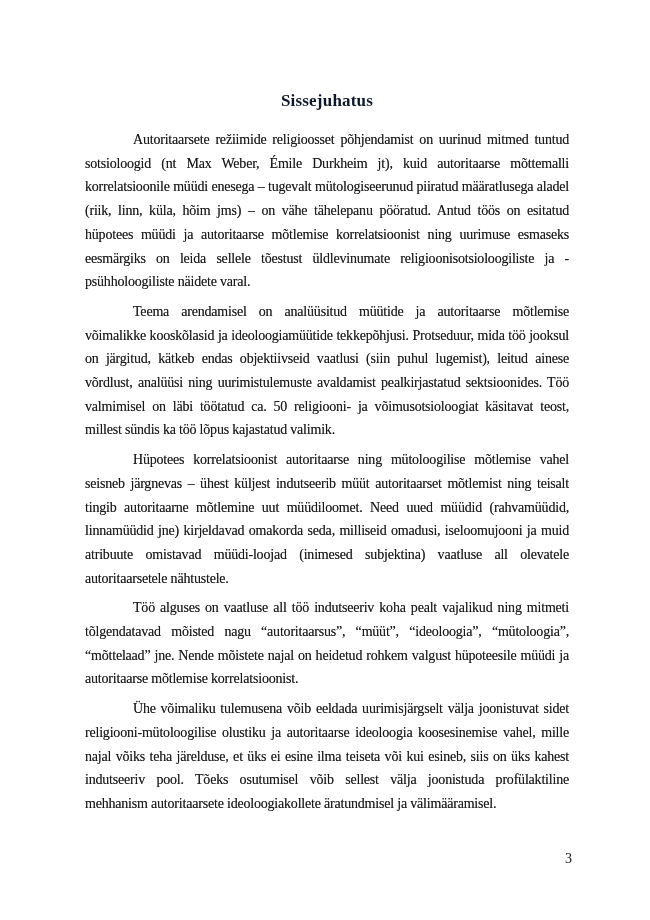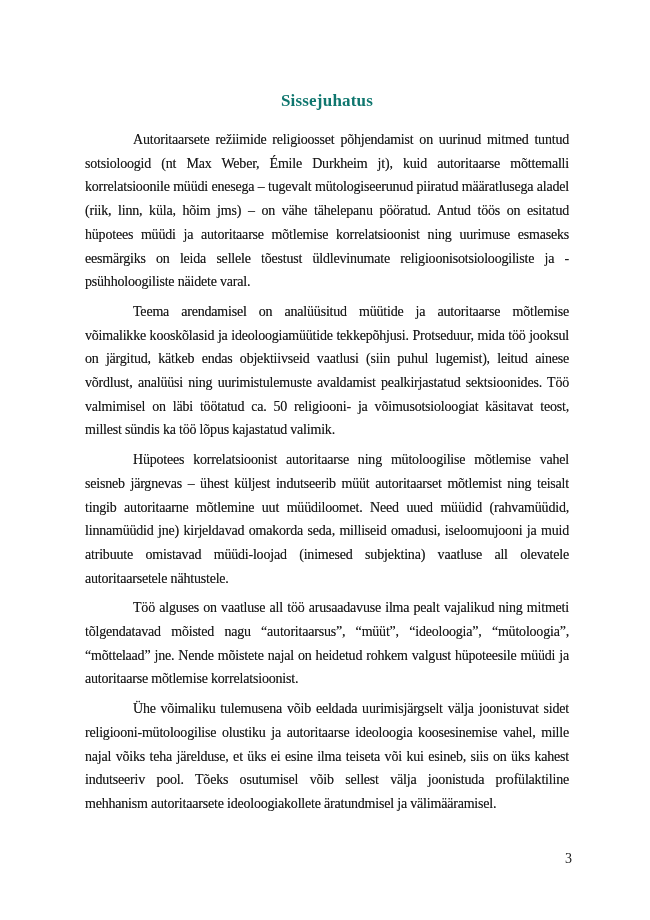--- a/index.html
+++ b/index.html
@@ -23,21 +23,21 @@
   .heading {
     position: absolute;
     top: 91px;
     left: 85px;
     width: 484px;
     margin: 0;
     text-align: center;
     font-size: 17px;
     font-weight: bold;
     letter-spacing: 0.2px;
-    color: #0f766e;
+    color: #0f172a;
   }
   .text-block {
     position: absolute;
     top: 128px;
     left: 85px;
     width: 484px;
   }
   .para {
     margin: 0 0 6px 0;
     font-size: 14px;
@@ -65,21 +65,21 @@
   <h1 class="heading">Sissejuhatus</h1>
 
   <div class="text-block">
 
     <p class="para"><span>Autoritaarsete režiimide religioosset põhjendamist on uurinud mitmed tuntud sotsioloogid (nt Max Weber, Émile Durkheim jt), kuid autoritaarse mõttemalli korrelatsioonile müüdi enesega – tugevalt mütologiseerunud piiratud määratlusega aladel (riik, linn, küla, hõim jms) – on vähe tähelepanu pööratud. Antud töös on esitatud hüpotees müüdi ja autoritaarse mõtlemise korrelatsioonist ning uurimuse esmaseks eesmärgiks on leida sellele tõestust üldlevinumate religioonisotsioloogiliste ja -psühholoogiliste näidete varal.</span></p>
 
     <p class="para"><span>Teema arendamisel on analüüsitud müütide ja autoritaarse mõtlemise võimalikke kooskõlasid ja ideoloogiamüütide tekkepõhjusi. Protseduur, mida töö jooksul on järgitud, kätkeb endas objektiivseid vaatlusi (siin puhul lugemist), leitud ainese võrdlust, analüüsi ning uurimistulemuste avaldamist pealkirjastatud sektsioonides. Töö valmimisel on läbi töötatud </span><span class="italic">ca.</span><span> 50 religiooni- ja võimusotsioloogiat käsitavat teost, millest sündis ka töö lõpus kajastatud valimik.</span></p>
 
     <p class="para"><span>Hüpotees korrelatsioonist autoritaarse ning mütoloogilise mõtlemise vahel seisneb järgnevas – ühest küljest indutseerib müüt autoritaarset mõtlemist ning teisalt tingib autoritaarne mõtlemine uut müüdiloomet. Need uued müüdid (rahvamüüdid, linnamüüdid jne) kirjeldavad omakorda seda, milliseid omadusi, iseloomujooni ja muid atribuute omistavad müüdi-loojad (inimesed subjektina) vaatluse all olevatele autoritaarsetele nähtustele.</span></p>
 
-    <p class="para"><span>Töö alguses on vaatluse all töö arusaadavuse ilma pealt vajalikud ning mitmeti tõlgendatavad mõisted nagu “autoritaarsus”, “müüt”, “ideoloogia”, “mütoloogia”, “mõttelaad” jne. Nende mõistete najal on heidetud rohkem valgust hüpoteesile müüdi ja autoritaarse mõtlemise korrelatsioonist.</span></p>
+    <p class="para"><span>Töö alguses on vaatluse all töö indutseeriv koha pealt vajalikud ning mitmeti tõlgendatavad mõisted nagu “autoritaarsus”, “müüt”, “ideoloogia”, “mütoloogia”, “mõttelaad” jne. Nende mõistete najal on heidetud rohkem valgust hüpoteesile müüdi ja autoritaarse mõtlemise korrelatsioonist.</span></p>
 
     <p class="para"><span>Ühe võimaliku tulemusena võib eeldada uurimisjärgselt välja joonistuvat sidet religiooni-mütoloogilise olustiku ja autoritaarse ideoloogia koosesinemise vahel, mille najal võiks teha järelduse, et üks ei esine ilma teiseta või kui esineb, siis on üks kahest indutseeriv pool. Tõeks osutumisel võib sellest välja joonistuda profülaktiline mehhanism autoritaarsete ideoloogiakollete äratundmisel ja välimääramisel.</span></p>
 
   </div>
 
   <div class="page-number">3</div>
 
 </div>
 
 </body></html>

